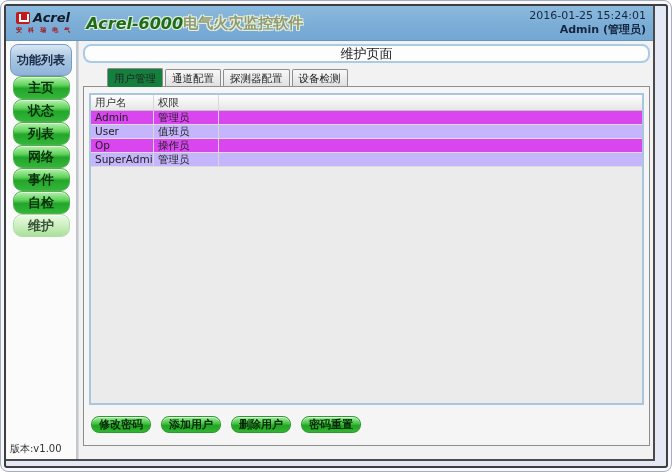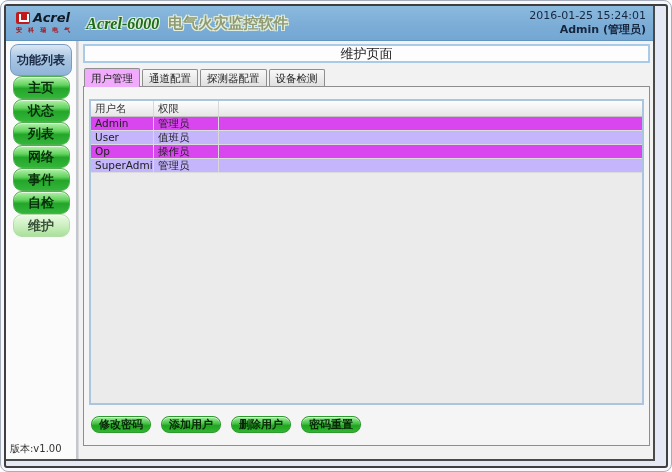--- a/index.html
+++ b/index.html
@@ -29,21 +29,21 @@
   }
   .logo{display:flex;flex-direction:column;margin-left:10px;flex:0 0 auto;}
   .logo-top{display:flex;align-items:center;gap:3px;}
   .logo-mark{width:14px;height:12px;background:#C2191C;border-radius:2px;position:relative;flex:0 0 auto;}
   .logo-mark::after{
     content:"";position:absolute;left:3px;top:2px;width:6px;height:6px;
     border:2px solid #fff;border-top:none;
   }
   .logo-brand{font-weight:bold;font-style:italic;font-size:13px;color:#0F1B28;line-height:13px;}
   .logo-sub{font-size:6px;font-weight:bold;color:#A81216;letter-spacing:2px;margin-top:2px;white-space:nowrap;}
-  .app-title{margin-left:14px;display:flex;align-items:flex-end;gap:9px;white-space:nowrap;font-family:Liberation Serif, serif;}
+  .app-title{margin-left:14px;display:flex;align-items:flex-start;white-space:nowrap;}
   .title-en{
     font-size:16px;font-weight:bold;font-style:italic;color:#1E6B1E;
     text-shadow:1px 1px 0 #DCEDD8,-1px -1px 0 #DCEDD8,1px -1px 0 #DCEDD8,-1px 1px 0 #DCEDD8;
   }
   .title-zh{
     font-size:15px;font-weight:bold;color:#8E9B75;
     text-shadow:1px 1px 0 #E6EFDA,-1px -1px 0 #E6EFDA,1px -1px 0 #E6EFDA,-1px 1px 0 #E6EFDA;
   }
   .header-right{margin-left:auto;margin-right:7px;text-align:right;font-size:11px;line-height:1.3;color:#16263E;}
   .header-user{font-weight:bold;}
@@ -74,37 +74,37 @@
     background:linear-gradient(180deg,#EAFAE3 0%,#CDEFC0 50%,#A9E19A 100%);
     border-color:#B4DCA8;color:#3A523A;
   }
   .version{margin-top:auto;align-self:flex-start;font-size:10px;color:#333;padding:0 0 3px 4px;}
   
   .main{
     flex:1;min-width:0;background:#F2F2F2;border-left:1px solid #DADADA;
     display:flex;flex-direction:column;padding:3px 3px 0 4px;box-sizing:border-box;
   }
   .page-title{
-    flex:0 0 19px;height:19px;background:#FDFDFD;border:2px solid #A9CBE8;border-radius:0;
+    flex:0 0 19px;height:19px;background:#FDFDFD;border:2px solid #A9CBE8;border-radius:8px;
     display:flex;align-items:center;justify-content:center;
     font-size:13px;color:#1a1a1a;margin-bottom:5px;box-sizing:border-box;
   }
   .tabs{display:flex;align-items:flex-end;padding-left:1px;position:relative;z-index:2;}
   .tab{
     font-size:10.5px;color:#222;height:16px;line-height:16px;padding:0 6px;
     background:linear-gradient(180deg,#F8F8F8 0%,#E0E0E0 100%);
     border:1px solid #8E8E8E;border-bottom:none;border-radius:2px 2px 0 0;
     margin-right:2px;cursor:pointer;
   }
   .tab.active{
-    background:#f0abfc;height:18px;line-height:18px;margin-bottom:-1px;z-index:3;position:relative;
+    background:#15803d;height:18px;line-height:18px;margin-bottom:-1px;z-index:3;position:relative;margin-left:23px;
   }
   .pane{
     flex:1;min-height:0;border:1px solid #8E8E8E;background:#F5F5F5;
-    padding:12px 5px 12px 5px;margin-bottom:13px;
+    padding:6px 5px 12px 5px;margin-bottom:13px;
     display:flex;flex-direction:column;box-sizing:border-box;
   }
   .table-panel{
     flex:1;min-height:0;border:2px solid #A9C6DE;background:#EBEBEB;
     display:flex;flex-direction:column;overflow:hidden;margin-bottom:11px;
   }
   .thead{
     display:flex;flex:0 0 15px;height:15px;
     background:linear-gradient(180deg,#FEFEFE 0%,#E6E6E6 100%);
     border-bottom:1px solid #C4C4C4;font-size:10.5px;color:#333;

